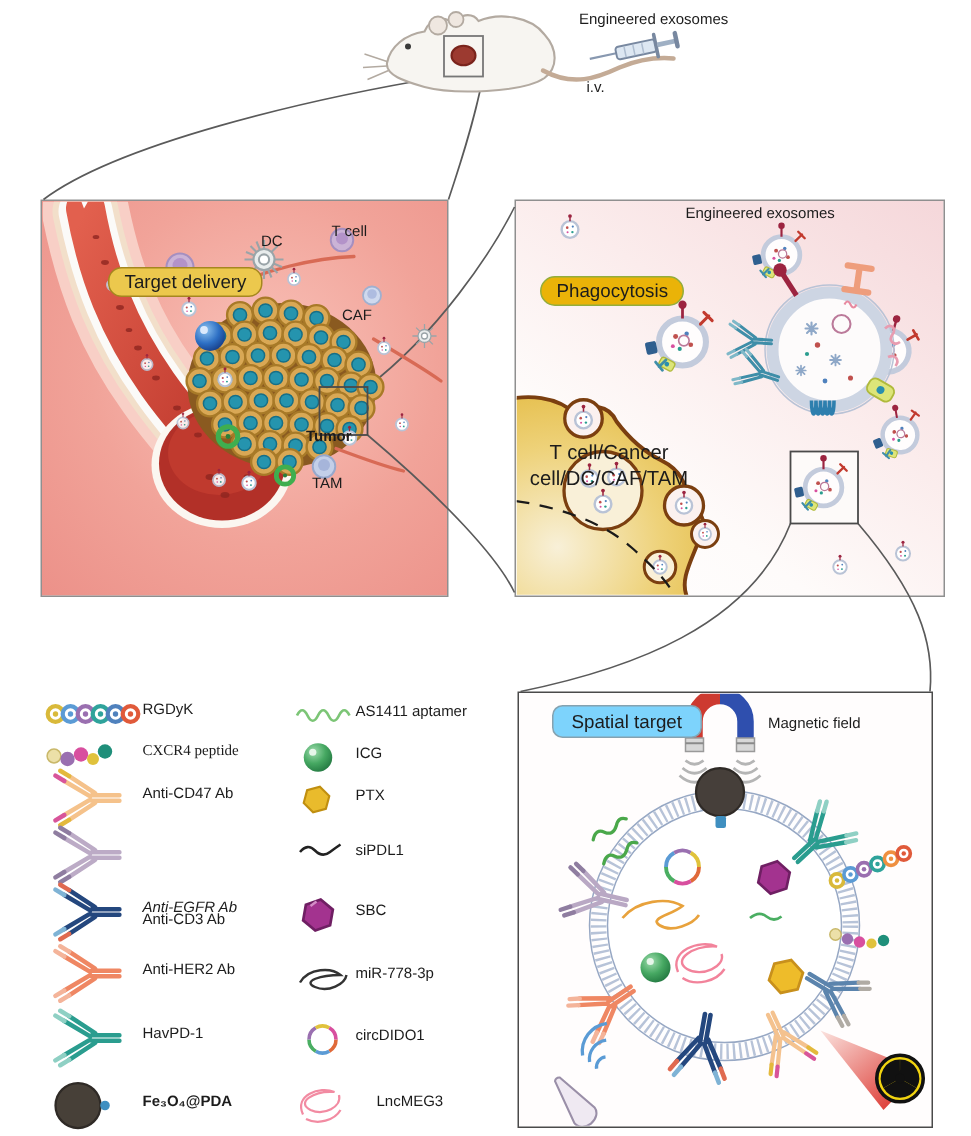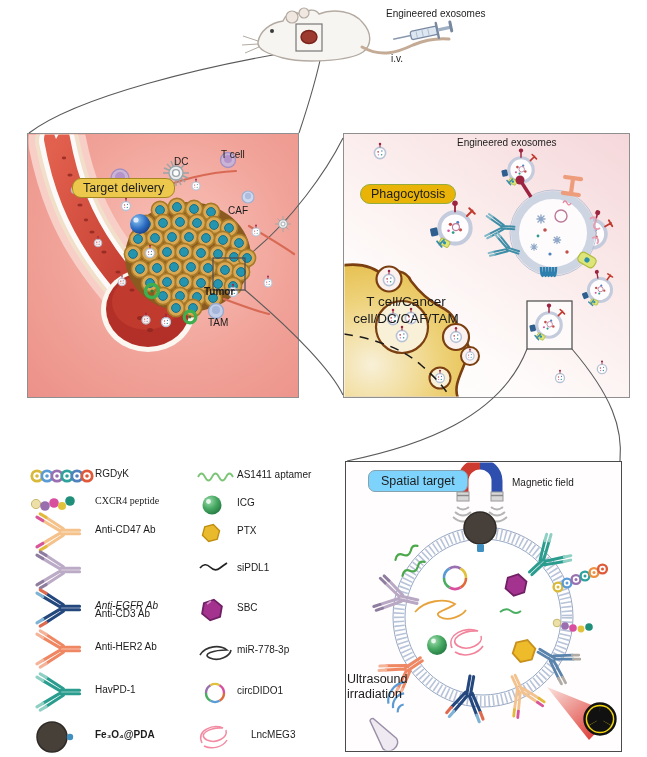--- a/index.html
+++ b/index.html
@@ -478,21 +478,20 @@
   <div class="lbl" style="left:204px;top:286px;font-weight:bold;">Tumor</div>
   <div class="lbl" style="left:208px;top:317px;">TAM</div>
 
   <div class="lbl" style="left:457px;top:137px;">Engineered exosomes</div>
   <div class="badge badge-green" style="left:360px;top:184px;">Phagocytosis</div>
   <div class="lbl ctr" style="left:406px;top:294px;font-size:13.5px;">T cell/Cancer</div>
   <div class="lbl ctr" style="left:406px;top:311px;font-size:13.5px;">cell/DC/CAF/TAM</div>
 
   <div class="badge badge-blue" style="left:368px;top:470px;">Spatial target</div>
   <div class="lbl" style="left:512px;top:477px;">Magnetic field</div>
-  <div class="lbl small wrap" style="left:347px;top:672px;width:84px;">Ultrasound irradiation</div>
 
   <div class="lbl" style="left:95px;top:468px;">RGDyK</div>
   <div class="lbl" style="left:95px;top:495px;font-family:Liberation Serif, serif;">CXCR4 peptide</div>
   <div class="lbl" style="left:95px;top:524px;">Anti-CD47 Ab</div>
   <div class="lbl" style="left:95px;top:576px;margin-top:32px;">Anti-CD3 Ab</div>
   <div class="lbl" style="left:95px;top:600px;font-style:italic;">Anti-EGFR Ab</div>
   <div class="lbl" style="left:95px;top:641px;">Anti-HER2 Ab</div>
   <div class="lbl" style="left:95px;top:684px;">HavPD-1</div>
   <div class="lbl" style="left:95px;top:729px;font-weight:bold;">Fe₃O₄@PDA</div>
   <div class="lbl" style="left:237px;top:469px;">AS1411 aptamer</div>

